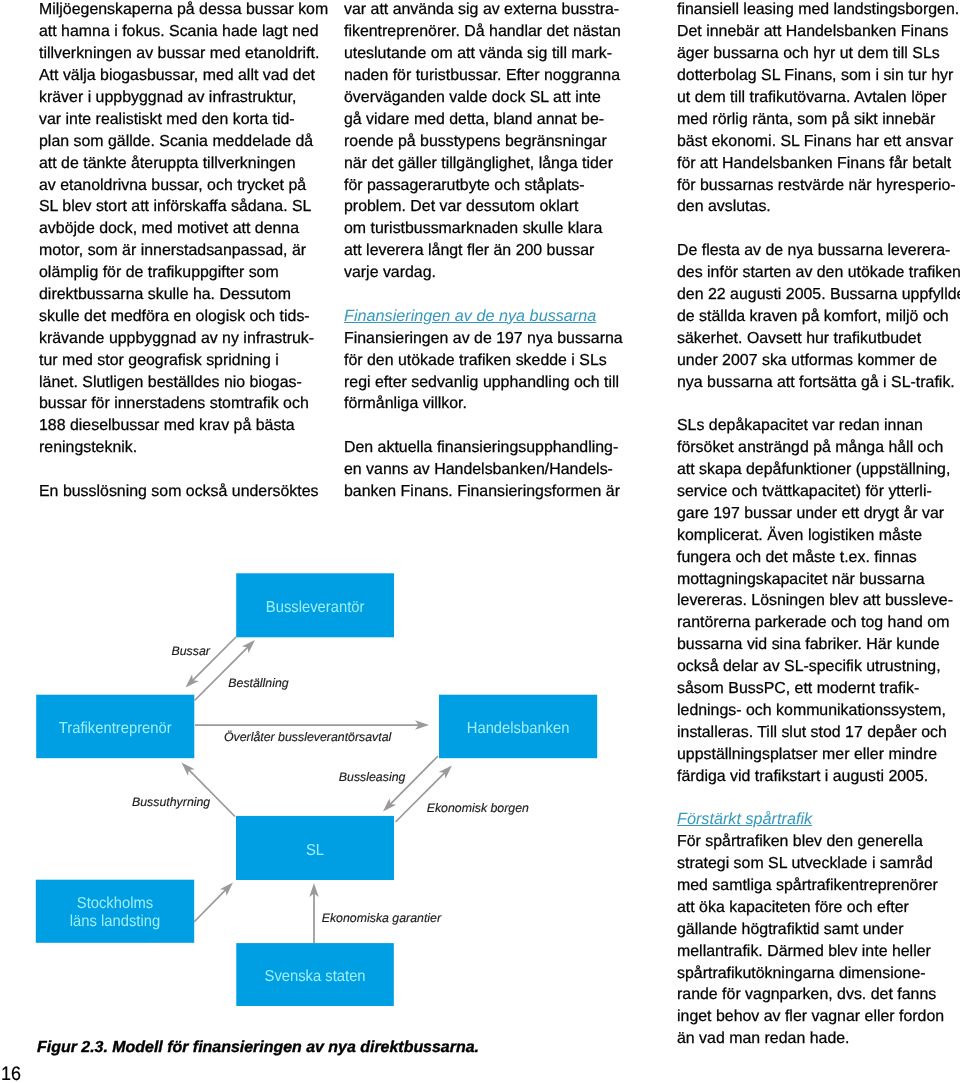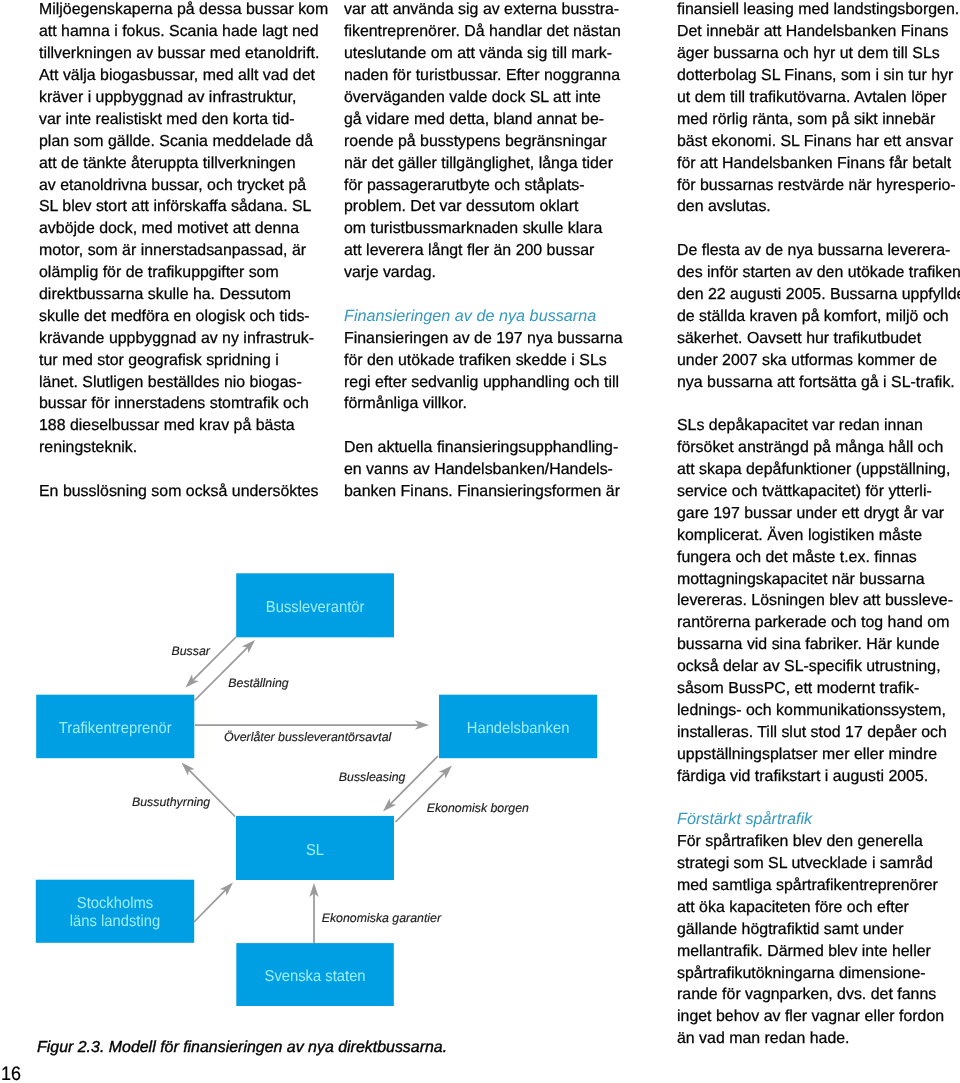--- a/index.html
+++ b/index.html
@@ -9,23 +9,23 @@
  -webkit-font-smoothing:antialiased;text-rendering:geometricPrecision;}
 .page{position:relative;width:960px;height:1049px;background:#fff;}
 .col{position:absolute;top:-0.6px;font-size:15.9px;line-height:21.906px;letter-spacing:0.01px;
  color:#000;white-space:pre;-webkit-text-stroke:0.25px #000;}
 #col1{left:39px;}
 #col2{left:344px;}
 #col3{left:677px;}
 .ln{display:block;height:21.906px;}
 .spacer{display:block;height:21.906px;}
 .hd{display:block;height:21.906px;font-style:italic;font-size:16.2px;
- color:#3399c0;-webkit-text-stroke:0px;position:relative;top:-0.2px;}
+ color:#3399c0;-webkit-text-stroke:0px;position:relative;top:-0.2px;text-decoration:underline;}
 .figcap{position:absolute;left:37px;top:1037.1px;font-size:15.95px;line-height:21.906px;
- font-style:italic;font-weight:400;color:#000;white-space:pre;-webkit-text-stroke:0.36px #000;}
+ font-style:italic;font-weight:700;color:#000;white-space:pre;-webkit-text-stroke:0.36px #000;}
 .pageno{position:absolute;left:1.2px;top:1064.2px;font-size:19.5px;line-height:21.906px;
  color:#000;-webkit-text-stroke:0.2px #000;transform-origin:left top;transform:scaleX(0.92);}
 svg.diagram{position:absolute;left:0;top:0;width:960px;height:1083px;}
 .nodelabel{font-family:"Liberation Sans",sans-serif;font-size:15.9px;}
 .edgelabel{font-family:"Liberation Sans",sans-serif;font-size:12.35px;font-style:italic;
  fill:#1a1a1a;stroke:#1a1a1a;stroke-width:0.16px;}
 </style>
 </head>
 <body>
 

